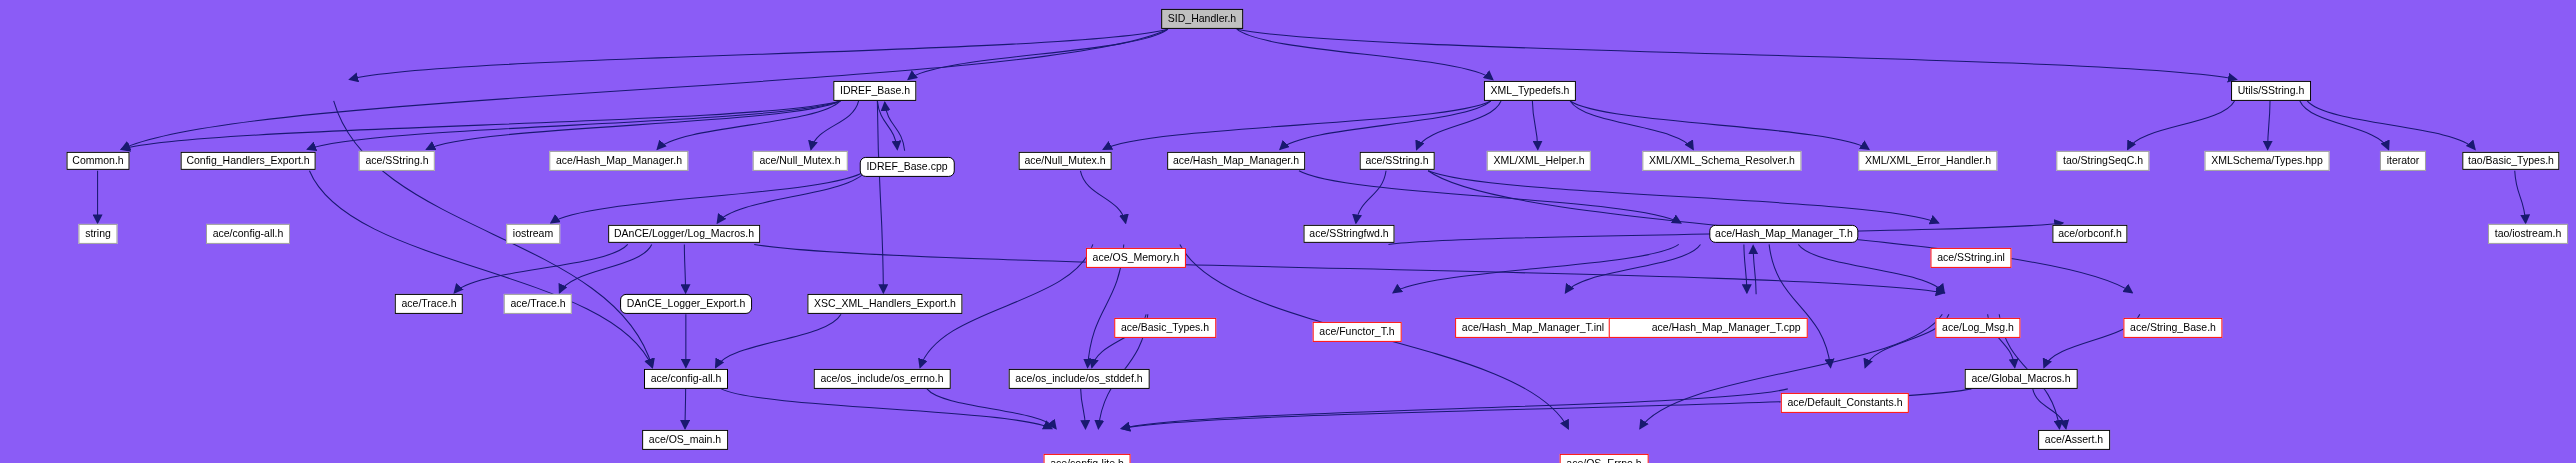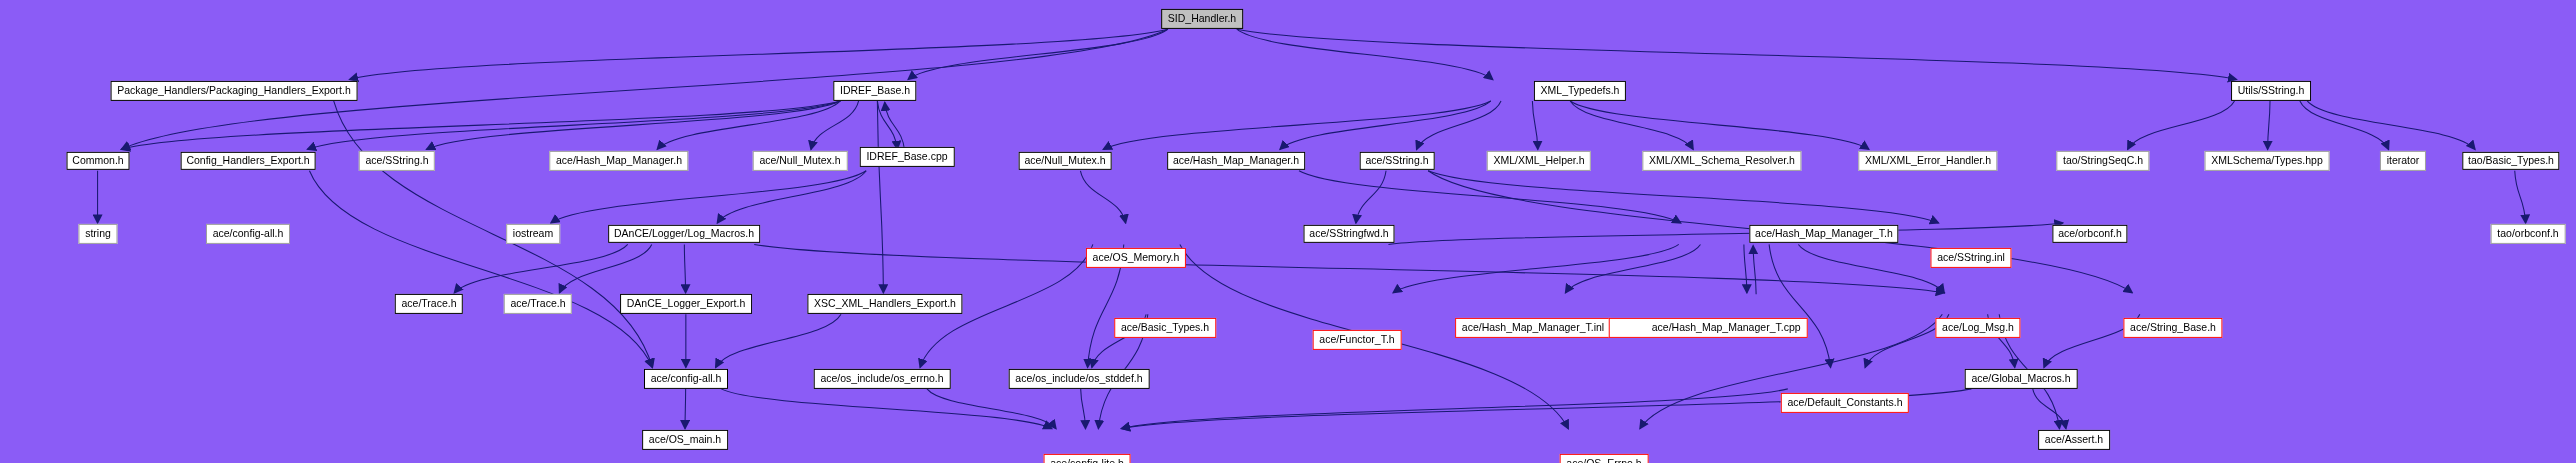--- a/index.html
+++ b/index.html
@@ -86,56 +86,55 @@
         <path d="M2125.1,406.5 C2129.258,427.25 2155.592,427.25 2159.75,448" stroke="#191970" stroke-width="1.1" marker-end="url(#arrow)"></path>
         <path d="M716.78,406.5 C716.7044,427.25 716.2256,427.25 716.15,448" stroke="#191970" stroke-width="1.1" marker-end="url(#arrow)"></path>
         <path d="M754,406.5 C795.46,427.25 1058.04,427.25 1099.5,448" stroke="#191970" stroke-width="1.1" marker-end="url(#arrow)"></path>
         <path d="M969.08,406.5 C985.2584,427.25 1087.7216,427.25 1103.9,448" stroke="#191970" stroke-width="1.1" marker-end="url(#arrow)"></path>
         <path d="M1129.76,406.5 C1130.3648,427.25 1134.1951999999999,427.25 1134.8,448" stroke="#191970" stroke-width="1.1" marker-end="url(#arrow)"></path>
         <path d="M1869,406.5 C1785.42,427.25 1256.08,427.25 1172.5,448" stroke="#191970" stroke-width="1.1" marker-end="url(#arrow)"></path>
       </g>
   </svg>
 
 <div class="node title" style="left: 1202px; top: 19px; background: rgb(192, 192, 192);">SID_Handler.h</div>
-    <div class="node black" style="left: 234px; top: 91px;">Package_Handlers/Packaging_Handlers_Export.h</div>
     <div class="node black" style="left: 875px; top: 91px;">IDREF_Base.h</div>
-    <div class="node black" style="left: 1580px; top: 91px;">XML_Typedefs.h</div>
+    <div class="node black" style="left: 1530px; top: 91px;">XML_Typedefs.h</div>
     <div class="node black" style="left: 2271px; top: 91px;">Utils/SString.h</div>
     <div class="node bold" style="left: 98px; top: 161px;">Common.h</div>
     <div class="node bold" style="left: 248px; top: 161px;">Config_Handlers_Export.h</div>
     <div class="node gray" style="left: 397px; top: 161px; border-color: rgb(158, 158, 158);">ace/SString.h</div>
     <div class="node gray" style="left: 619px; top: 161px; border-color: rgb(158, 158, 158);">ace/Hash_Map_Manager.h</div>
     <div class="node gray" style="left: 800px; top: 161px; border-color: rgb(158, 158, 158);">ace/Null_Mutex.h</div>
-    <div class="node black" style="left: 907px; top: 157px;">IDREF_Base.cpp</div>
+    <div class="node black" style="left: 907px; top: 167px; border-radius: 6px;">IDREF_Base.cpp</div>
     <div class="node bold" style="left: 1065px; top: 161px;">ace/Null_Mutex.h</div>
     <div class="node bold" style="left: 1236px; top: 161px;">ace/Hash_Map_Manager.h</div>
     <div class="node bold" style="left: 1397px; top: 161px;">ace/SString.h</div>
     <div class="node gray" style="left: 1539px; top: 161px; border-color: rgb(158, 158, 158);">XML/XML_Helper.h</div>
     <div class="node gray" style="left: 1722px; top: 161px; border-color: rgb(158, 158, 158);">XML/XML_Schema_Resolver.h</div>
     <div class="node gray" style="left: 1928px; top: 161px; border-color: rgb(158, 158, 158);">XML/XML_Error_Handler.h</div>
     <div class="node gray" style="left: 2103px; top: 161px; border-color: rgb(158, 158, 158);">tao/StringSeqC.h</div>
     <div class="node gray" style="left: 2267px; top: 161px; border-color: rgb(158, 158, 158);">XMLSchema/Types.hpp</div>
     <div class="node gray" style="left: 2403px; top: 161px; border-color: rgb(158, 158, 158);">iterator</div>
     <div class="node bold" style="left: 2511px; top: 161px;">tao/Basic_Types.h</div>
     <div class="node gray" style="left: 98px; top: 234px; border-color: rgb(158, 158, 158);">string</div>
     <div class="node gray" style="left: 248px; top: 234px; border-color: rgb(158, 158, 158);">ace/config-all.h</div>
     <div class="node gray" style="left: 533px; top: 234px; border-color: rgb(158, 158, 158);">iostream</div>
     <div class="node bold" style="left: 684px; top: 234px;">DAnCE/Logger/Log_Macros.h</div>
     <div class="node red" style="left: 1136px; top: 234px; border-color: rgb(254, 9, 9);">ace/OS_Memory.h</div>
     <div class="node bold" style="left: 1349px; top: 234px;">ace/SStringfwd.h</div>
-    <div class="node bold" style="left: 1824px; top: 234px;">ace/Hash_Map_Manager_T.h</div>
+    <div class="node bold" style="left: 1784px; top: 234px; border-radius: 6px;">ace/Hash_Map_Manager_T.h</div>
     <div class="node red" style="left: 1971px; top: 234px; border-color: rgb(254, 9, 9);">ace/SString.inl</div>
     <div class="node bold" style="left: 2090px; top: 234px;">ace/orbconf.h</div>
-    <div class="node gray" style="left: 2528px; top: 234px; border-color: rgb(158, 158, 158);">tao/orbconf.h</div>
+    <div class="node gray" style="left: 2528px; top: 234px; border-color: rgb(158, 158, 158);">tao/iostream.h</div>
     <div class="node black" style="left: 429px; top: 304px;">ace/Trace.h</div>
     <div class="node gray" style="left: 538px; top: 304px; border-color: rgb(158, 158, 158);">ace/Trace.h</div>
-    <div class="node black" style="left: 686px; top: 304px;">DAnCE_Logger_Export.h</div>
+    <div class="node black" style="left: 686px; top: 304px; border-radius: 6px;">DAnCE_Logger_Export.h</div>
     <div class="node black" style="left: 885px; top: 304px;">XSC_XML_Handlers_Export.h</div>
     <div class="node red" style="left: 1165px; top: 304px; border-color: rgb(254, 9, 9);">ace/Basic_Types.h</div>
-    <div class="node red" style="left: 1357px; top: 316px; border-color: rgb(254, 9, 9);">ace/Functor_T.h</div>
+    <div class="node red" style="left: 1357px; top: 308px; border-color: rgb(254, 9, 9);">ace/Functor_T.h</div>
     <div class="node red" style="left: 1533px; top: 304px; border-color: rgb(254, 9, 9);">ace/Hash_Map_Manager_T.inl</div>
     <div class="node red" style="left: 1708px; top: 304px; border-color: rgb(254, 9, 9); padding-left: 42px;">ace/Hash_Map_Manager_T.cpp</div>
     <div class="node red" style="left: 1978px; top: 304px; border-color: rgb(254, 9, 9);">ace/Log_Msg.h</div>
     <div class="node red" style="left: 2173px; top: 304px; border-color: rgb(254, 9, 9);">ace/String_Base.h</div>
     <div class="node black" style="left: 686px; top: 379px;">ace/config-all.h</div>
     <div class="node black" style="left: 882px; top: 379px;">ace/os_include/os_errno.h</div>
     <div class="node black" style="left: 1079px; top: 379px;">ace/os_include/os_stddef.h</div>
     <div class="node red" style="left: 1845px; top: 379px; border-color: rgb(254, 9, 9);">ace/Default_Constants.h</div>
     <div class="node black" style="left: 2021px; top: 379px;">ace/Global_Macros.h</div>
     <div class="node black" style="left: 685px; top: 440px;">ace/OS_main.h</div>

